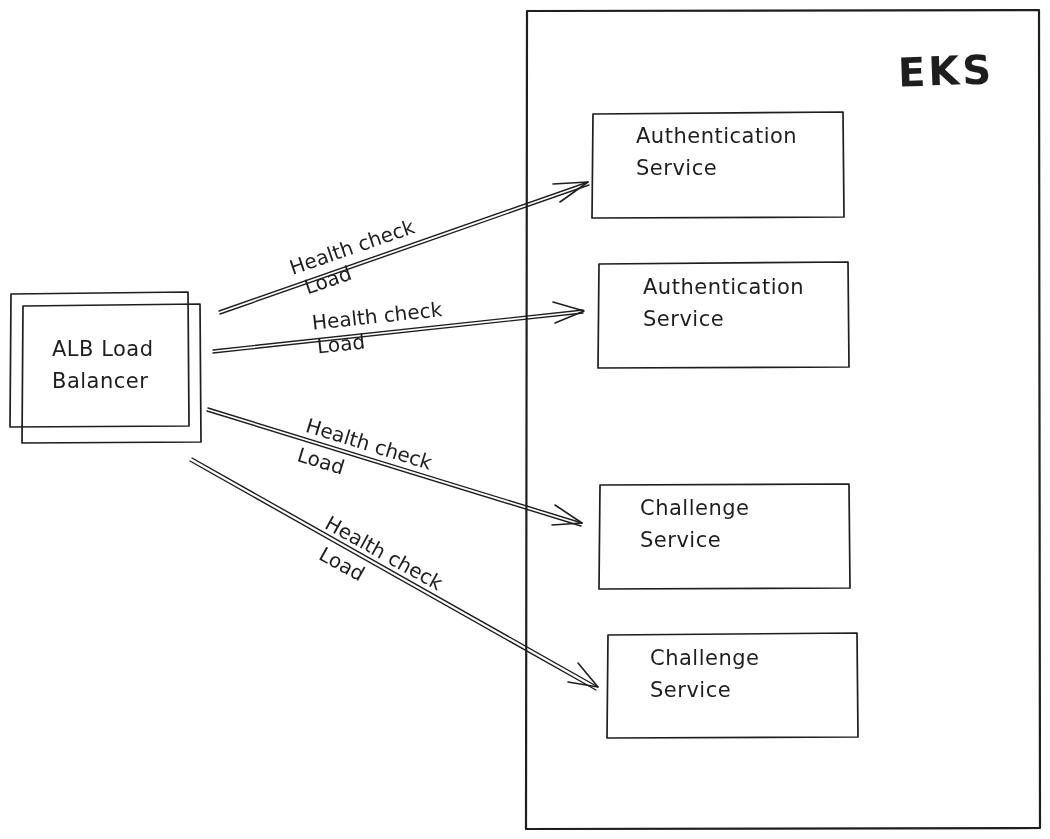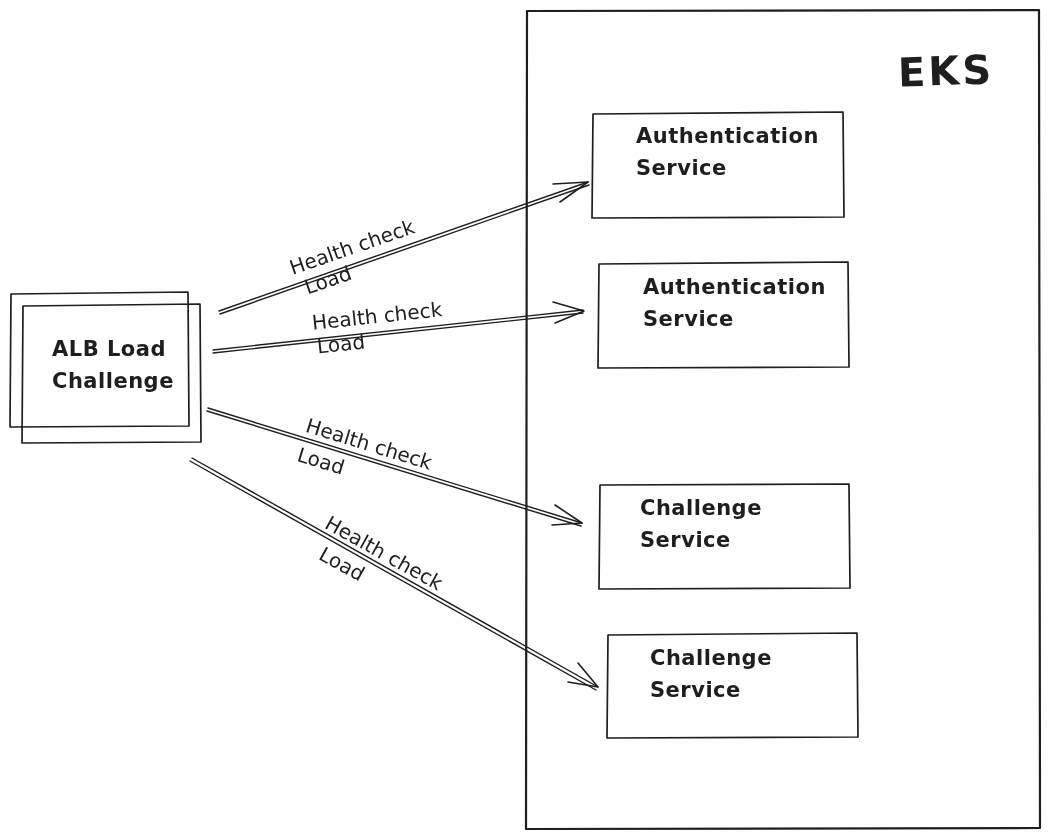--- a/index.html
+++ b/index.html
@@ -39,21 +39,20 @@
     font-weight: bold;
     letter-spacing: 3px;
     transform: rotate(-2deg);
     white-space: nowrap;
   }
   .node-label {
     position: absolute;
     font-size: 21px;
     line-height: 32px;
     letter-spacing: 0.5px;
-    font-weight: bold;
   }
   .edge-label {
     position: absolute;
     font-size: 20px;
     white-space: nowrap;
     transform-origin: center center;
   }
 </style>
 </head>
 <body>
@@ -104,21 +103,21 @@
 
     <g>
       <path class="edge-path" d="M192 458 L598 687"></path>
       <path class="edge-path" d="M190 461 L596 690"></path>
       <path class="head-path" d="M578 663 L598 687 L568 682"></path>
     </g>
   </svg>
 
   <div class="eks-title">EKS</div>
 
-  <div class="node-label" style="left:52px; top:333px; width:135px;">ALB Load Challenge</div>
+  <div class="node-label" style="left:52px; top:333px; width:135px;">ALB Load Balancer</div>
 
   <div class="node-label" style="left:636px; top:120px; width:180px;">Authentication Service</div>
 
   <div class="node-label" style="left:643px; top:271px; width:180px;">Authentication Service</div>
 
   <div class="node-label" style="left:640px; top:492px; width:180px;">Challenge Service</div>
 
   <div class="node-label" style="left:650px; top:642px; width:180px;">Challenge Service</div>
 
   <div class="edge-label" style="left:352px; top:247px; transform: translate(-50%,-50%) rotate(-19deg);">Health check</div>

